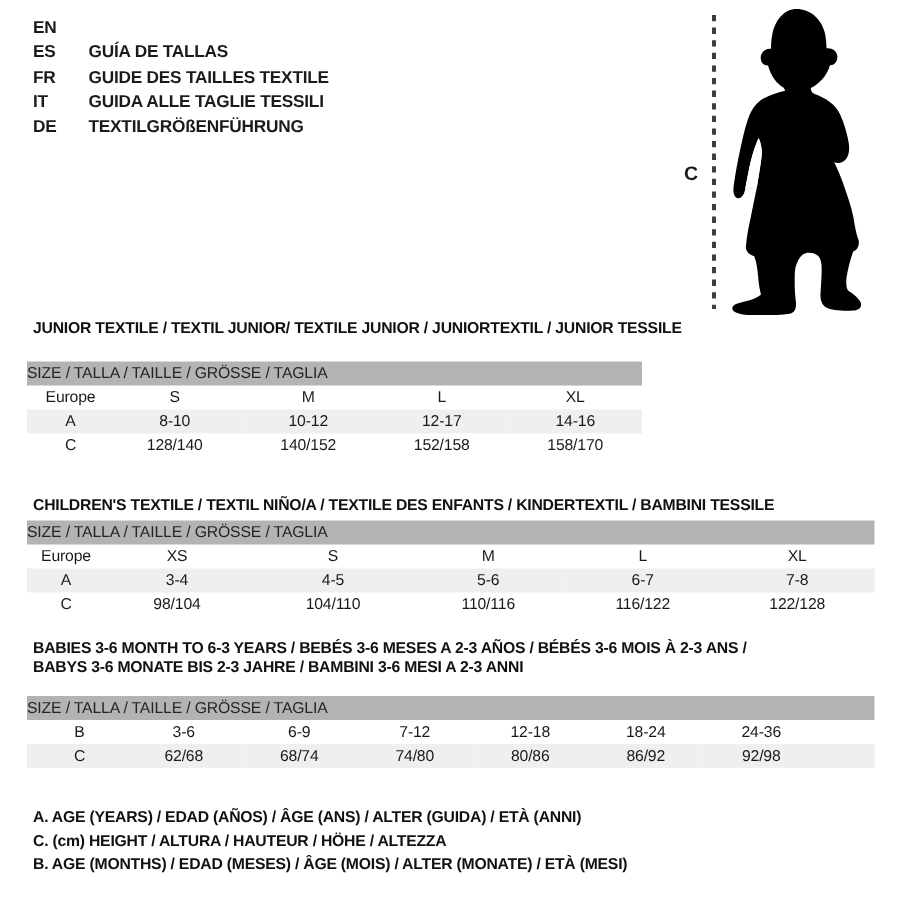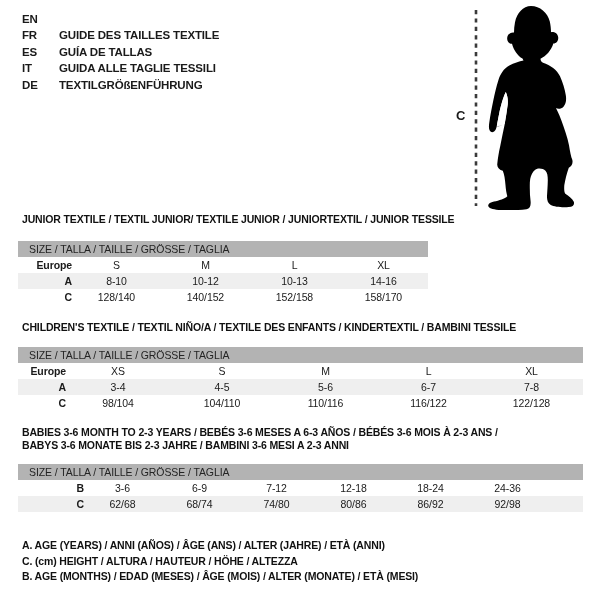--- a/index.html
+++ b/index.html
@@ -14,44 +14,44 @@
   
   .lang-block{left:22px;top:11px;}
   .lang-row{display:flex;line-height:16.4px;font-weight:bold;font-size:11.5px;letter-spacing:-0.15px;}
   .lang-code{width:37px;flex:0 0 37px;}
 
   
   .figure{left:442px;top:4px;}
 
   
   .sec-title{font-weight:bold;font-size:10.5px;letter-spacing:-0.15px;line-height:13px;color:#111;}
-  .band{background:#b3b3b3;height:16px;line-height:16px;font-size:10.5px;padding-left:11px;color:#242424;letter-spacing:-0.1px;}
+  .band{background:#b3b3b3;height:16px;line-height:16px;font-size:10.5px;padding-left:0;color:#242424;letter-spacing:-0.1px;}
   table{border-collapse:collapse;table-layout:fixed;}
   td{font-size:10.5px;height:16px;padding:0;text-align:center;color:#1a1a1a;letter-spacing:-0.1px;white-space:nowrap;}
-  td.lbl{text-align:right;padding-left:4px;font-weight:bold;}
+  td.lbl{text-align:center;padding-left:4px;}
   tr.alt{background:#efefef;}
 
   
   .foot{left:22px;top:538px;}
   .foot-line{font-weight:bold;font-size:10.5px;line-height:15.6px;letter-spacing:-0.15px;color:#111;}
 </style>
 </head>
 <body>
 
 <div class="abs lang-block">
   <div class="lang-row">
     <span class="lang-code">EN</span>
   </div>
   <div class="lang-row">
+    <span class="lang-code">ES</span>
+    <span class="lang-title">GUÍA DE TALLAS</span>
+  </div>
+  <div class="lang-row">
     <span class="lang-code">FR</span>
     <span class="lang-title">GUIDE DES TAILLES TEXTILE</span>
-  </div>
-  <div class="lang-row">
-    <span class="lang-code">ES</span>
-    <span class="lang-title">GUÍA DE TALLAS</span>
   </div>
   <div class="lang-row">
     <span class="lang-code">IT</span>
     <span class="lang-title">GUIDA ALLE TAGLIE TESSILI</span>
   </div>
   <div class="lang-row">
     <span class="lang-code">DE</span>
     <span class="lang-title">TEXTILGRÖßENFÜHRUNG</span>
   </div>
 </div>
@@ -148,35 +148,35 @@
       <td class="lbl">Europe</td>
       <td>S</td>
       <td>M</td>
       <td>L</td>
       <td>XL</td>
     </tr>
     <tr class="alt">
       <td class="lbl">A</td>
       <td>8-10</td>
       <td>10-12</td>
-      <td>10-13</td>
+      <td>12-17</td>
       <td>14-16</td>
     </tr>
     <tr>
       <td class="lbl">C</td>
       <td>128/140</td>
       <td>140/152</td>
       <td>152/158</td>
       <td>158/170</td>
     </tr>
   </tbody>
     </table>
 </div>
 
-<div class="abs" style="left:22px;top:321px;width:565px;">
+<div class="abs" style="left:22px;top:331px;width:565px;">
   <div class="sec-title">CHILDREN'S TEXTILE / TEXTIL NIÑO/A / TEXTILE DES ENFANTS / KINDERTEXTIL / BAMBINI TESSILE</div>
 </div>
 <div class="abs" style="left:18px;top:347px;width:565px;">
   <div class="band">SIZE / TALLA / TAILLE / GRÖSSE / TAGLIA</div>
   <table style="width:565px;">
     <colgroup>
         <col style="width:48px">
         <col style="width:104px">
         <col style="width:104px">
         <col style="width:103px">
@@ -206,21 +206,21 @@
       <td>104/110</td>
       <td>110/116</td>
       <td>116/122</td>
       <td>122/128</td>
     </tr>
   </tbody>
     </table>
 </div>
 
 <div class="abs" style="left:22px;top:426px;width:565px;">
-  <div class="sec-title">BABIES 3-6 MONTH TO 2-3 YEARS / BEBÉS 3-6 MESES A 6-3 AÑOS / BÉBÉS 3-6 MOIS À 2-3 ANS /</div>
+  <div class="sec-title">BABIES 3-6 MONTH TO 6-3 YEARS / BEBÉS 3-6 MESES A 2-3 AÑOS / BÉBÉS 3-6 MOIS À 2-3 ANS /</div>
   <div class="sec-title">BABYS 3-6 MONATE BIS 2-3 JAHRE / BAMBINI 3-6 MESI A 2-3 ANNI</div>
 </div>
 <div class="abs" style="left:18px;top:464px;width:565px;">
   <div class="band">SIZE / TALLA / TAILLE / GRÖSSE / TAGLIA</div>
   <table style="width:565px;">
     <colgroup>
         <col style="width:66px">
         <col style="width:77px">
         <col style="width:77px">
         <col style="width:77px">
@@ -248,16 +248,16 @@
       <td>80/86</td>
       <td>86/92</td>
       <td>92/98</td>
       <td></td>
     </tr>
   </tbody>
     </table>
 </div>
 
 <div class="abs foot">
-  <div class="foot-line">A. AGE (YEARS) / ANNI (AÑOS) / ÂGE (ANS) / ALTER (JAHRE) / ETÀ (ANNI)</div>
+  <div class="foot-line">A. AGE (YEARS) / EDAD (AÑOS) / ÂGE (ANS) / ALTER (GUIDA) / ETÀ (ANNI)</div>
   <div class="foot-line">C. (cm) HEIGHT / ALTURA / HAUTEUR / HÖHE / ALTEZZA</div>
   <div class="foot-line">B. AGE (MONTHS) / EDAD (MESES) / ÂGE (MOIS) / ALTER (MONATE) / ETÀ (MESI)</div>
 </div>
 
 </body></html>

